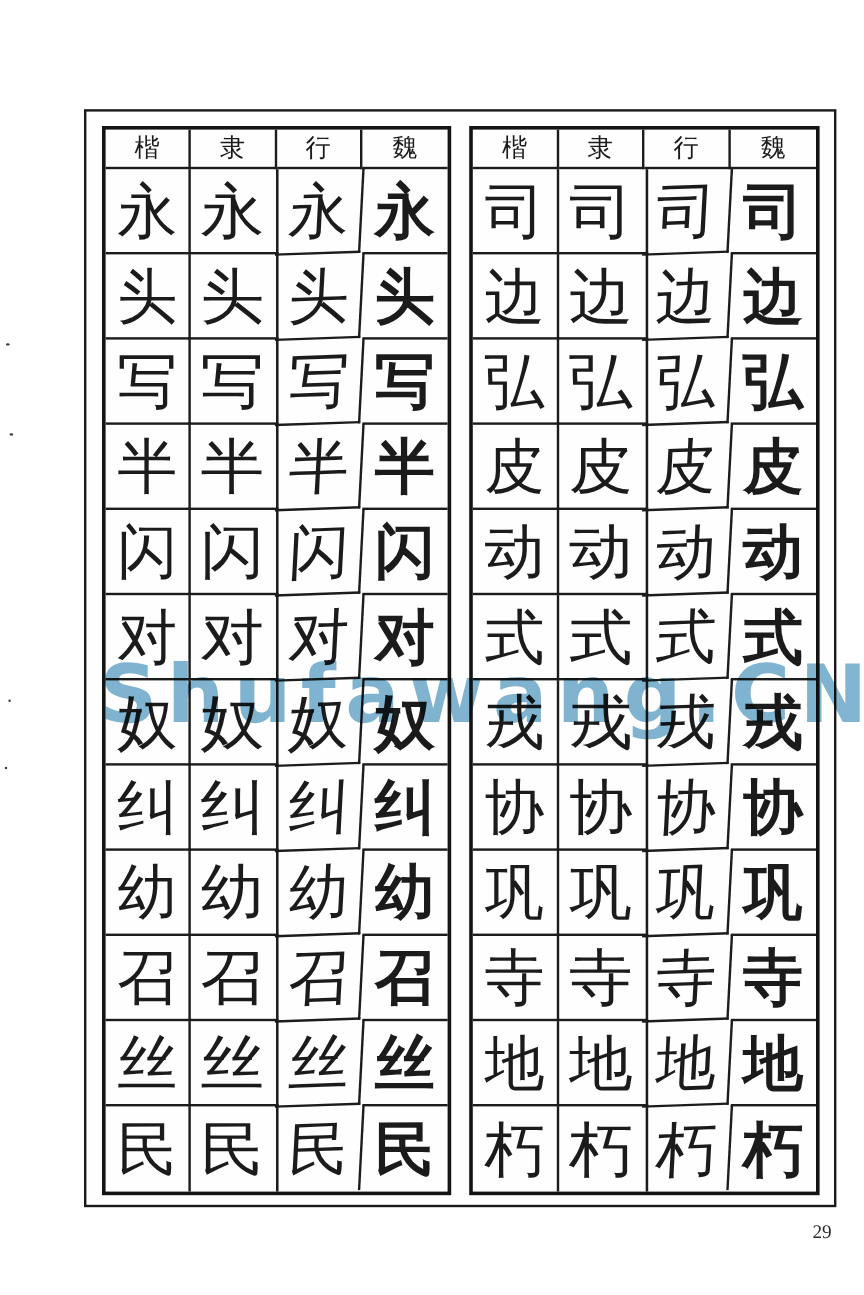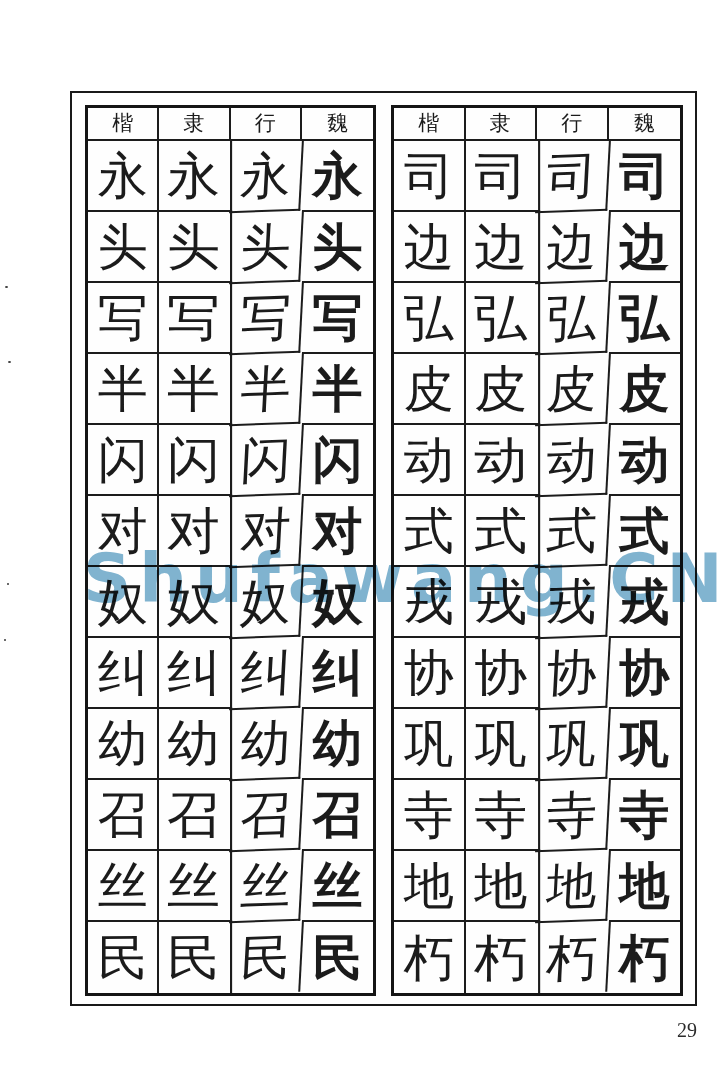--- a/index.html
+++ b/index.html
@@ -80,21 +80,21 @@
     opacity: 0.5;
     mix-blend-mode: multiply;
     z-index: 5;
     pointer-events: none;
   }
 
   .page-number {
     position: absolute;
     left: 677px;
     top: 1019px;
-    font-size: 20px;
+    font-size: 16px;
     font-family: "Liberation Serif", serif;
     color: #2b2b2b;
   }
 
   
   .speck {
     position: absolute;
     background: #3a3a3a;
     border-radius: 50%;
   }

